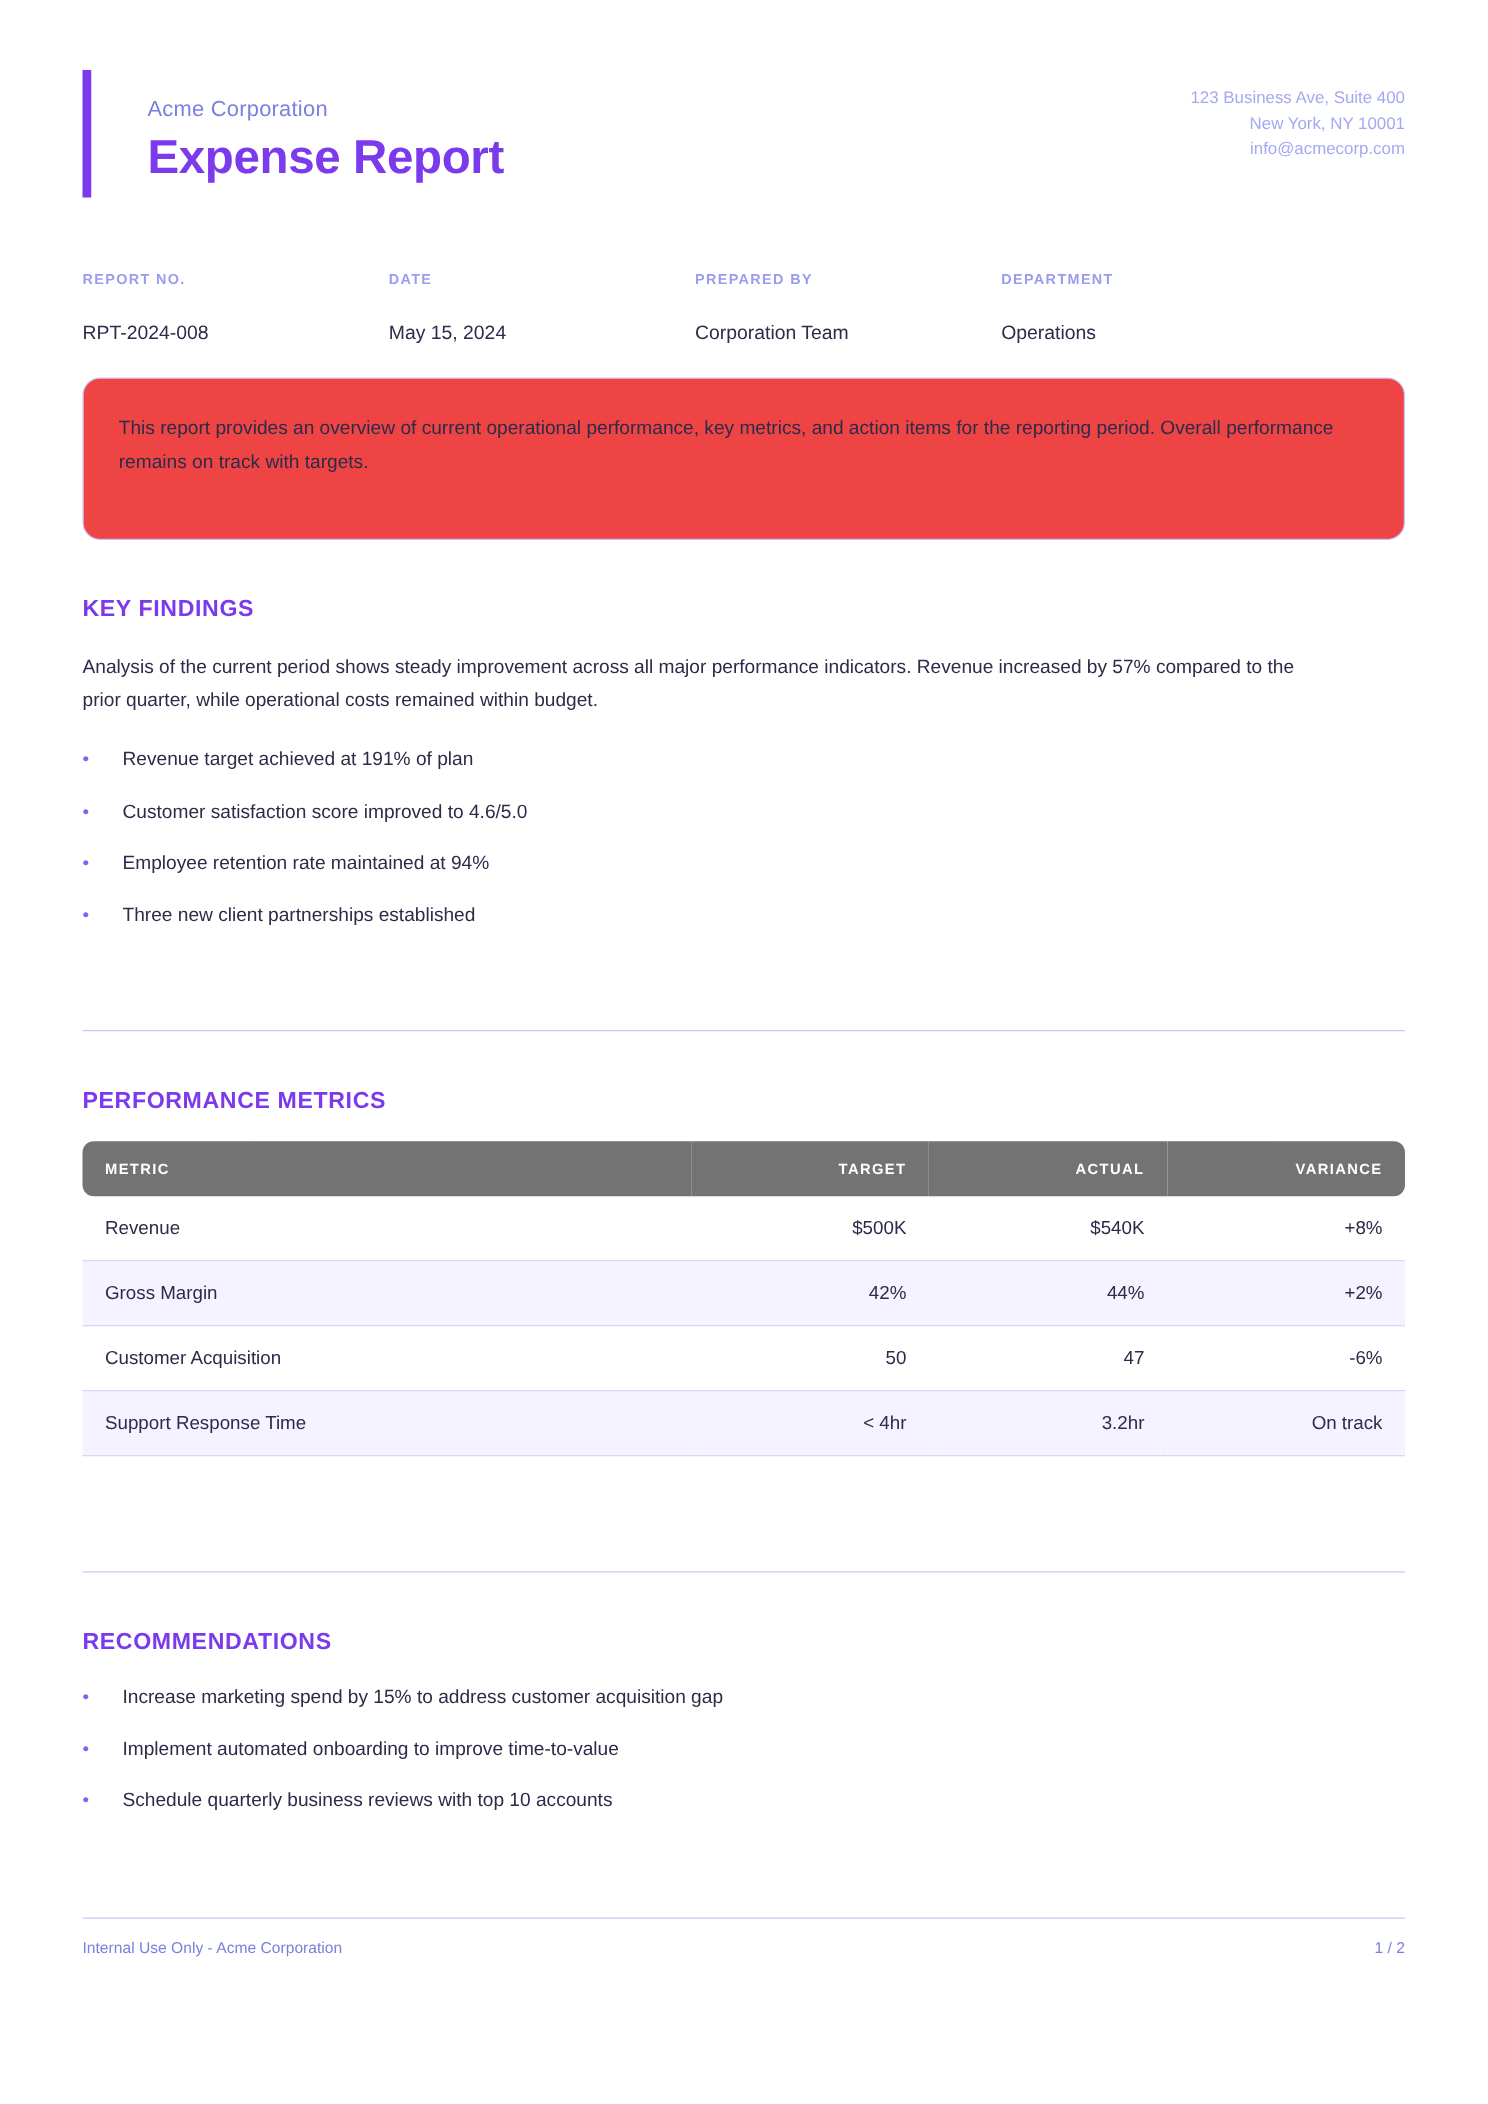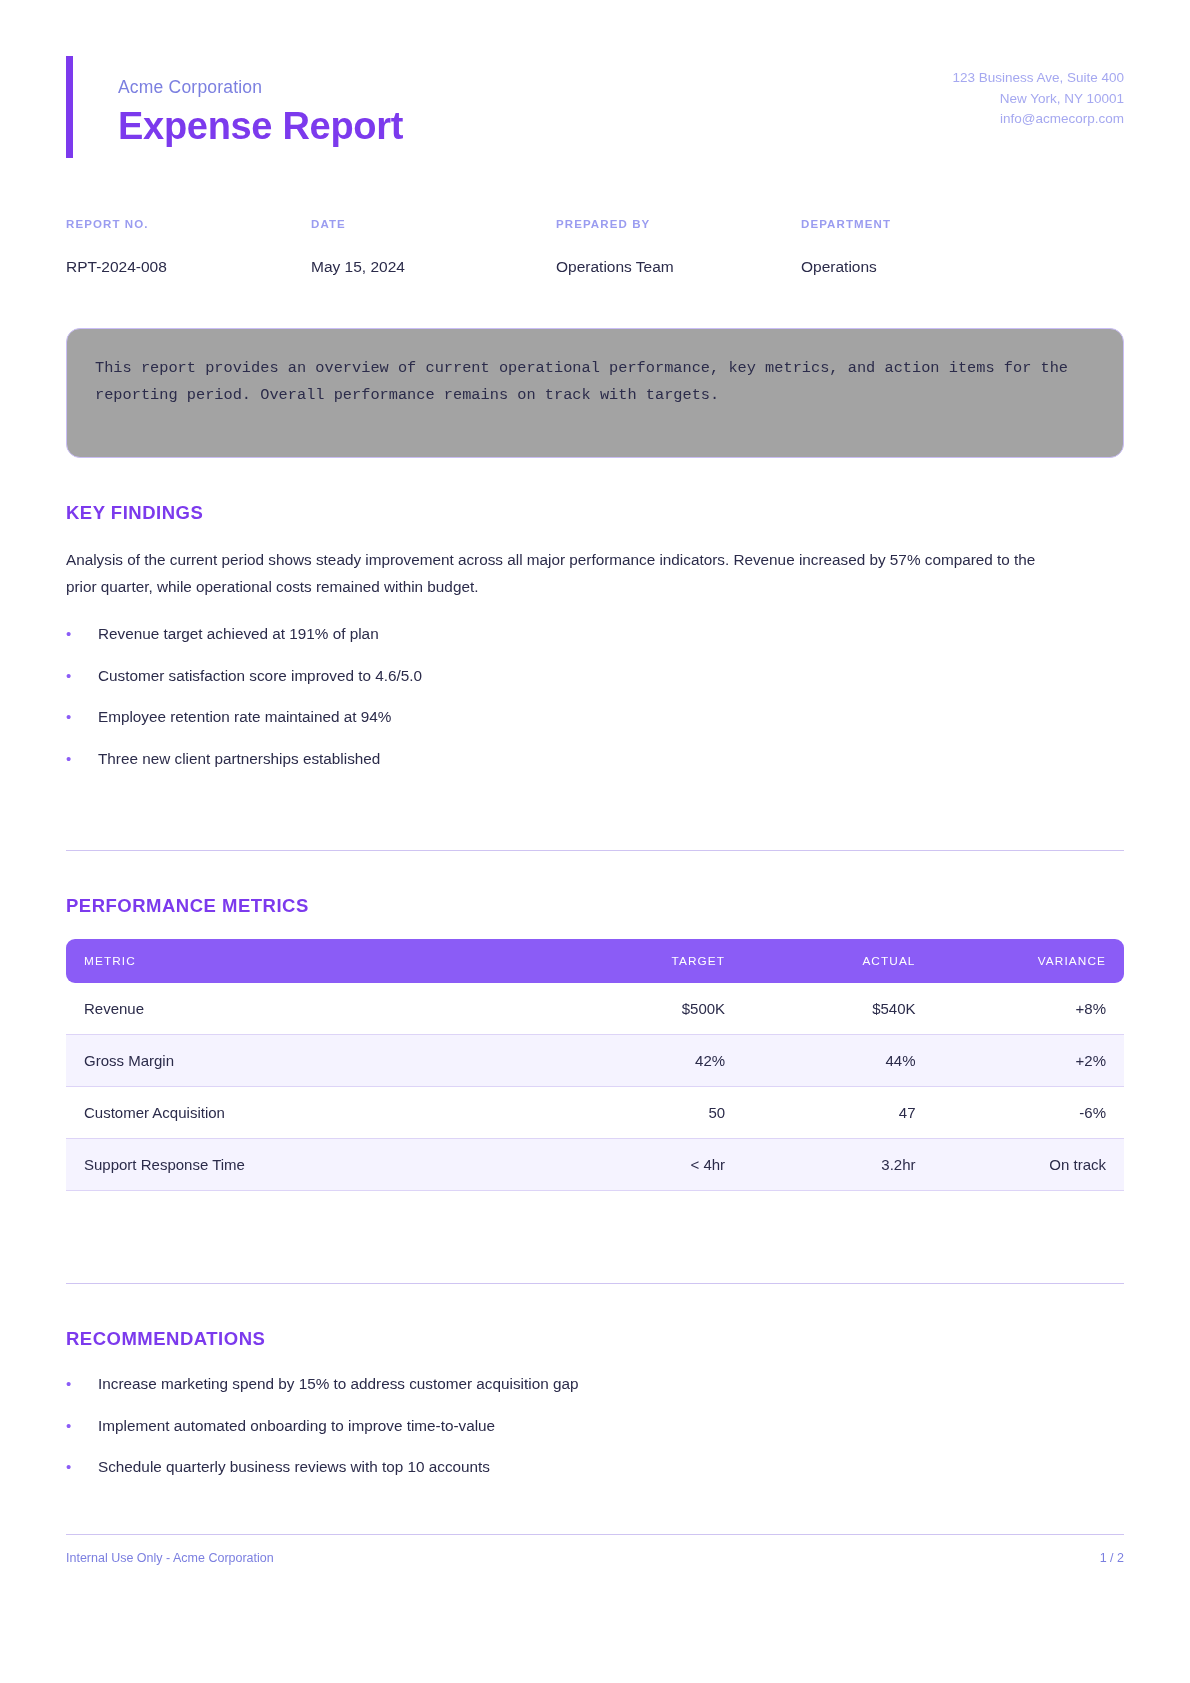--- a/index.html
+++ b/index.html
@@ -95,27 +95,26 @@
     margin-bottom: 28px;
   }
 
   .meta-value {
     font-size: 15.5px;
     color: #2b2b4a;
   }
 
   
   .callout {
-    margin-top: 52px;
+    margin-top: 26px;
     border: 1px solid #c9bdf5;
     border-radius: 14px;
-    background: #a3a3a3;
+    background: #ef4444;
     padding: 26px 28px;
     min-height: 130px;
-    font-family: Liberation Mono, monospace;
   }
 
   .callout p {
     font-size: 15.3px;
     line-height: 1.78;
     color: #2b2b4a;
   }
 
   
   .section { margin-top: 44px; }
@@ -161,24 +160,24 @@
   }
 
   
   table.metrics {
     width: 100%;
     border-collapse: collapse;
     table-layout: fixed;
   }
 
   table.metrics thead th {
-    background: #8b5cf6;
+    background: #737373;
     color: #ffffff;
     font-size: 11.8px;
-    font-weight: normal;
+    font-weight: bold;
     letter-spacing: 1.1px;
     padding: 15px 18px;
     text-align: right;
   }
 
   table.metrics thead th:first-child {
     text-align: left;
     border-top-left-radius: 9px;
     border-bottom-left-radius: 9px;
   }
@@ -238,21 +237,21 @@
     <div class="meta-col">
       <div class="meta-label">REPORT NO.</div>
       <div class="meta-value">RPT-2024-008</div>
     </div>
     <div class="meta-col">
       <div class="meta-label">DATE</div>
       <div class="meta-value">May 15, 2024</div>
     </div>
     <div class="meta-col">
       <div class="meta-label">PREPARED BY</div>
-      <div class="meta-value">Operations Team</div>
+      <div class="meta-value">Corporation Team</div>
     </div>
     <div class="meta-col">
       <div class="meta-label">DEPARTMENT</div>
       <div class="meta-value">Operations</div>
     </div>
   </div>
 
   <div class="callout">
     <p>This report provides an overview of current operational performance, key metrics, and action items for the reporting period. Overall performance remains on track with targets.</p>
   </div>

